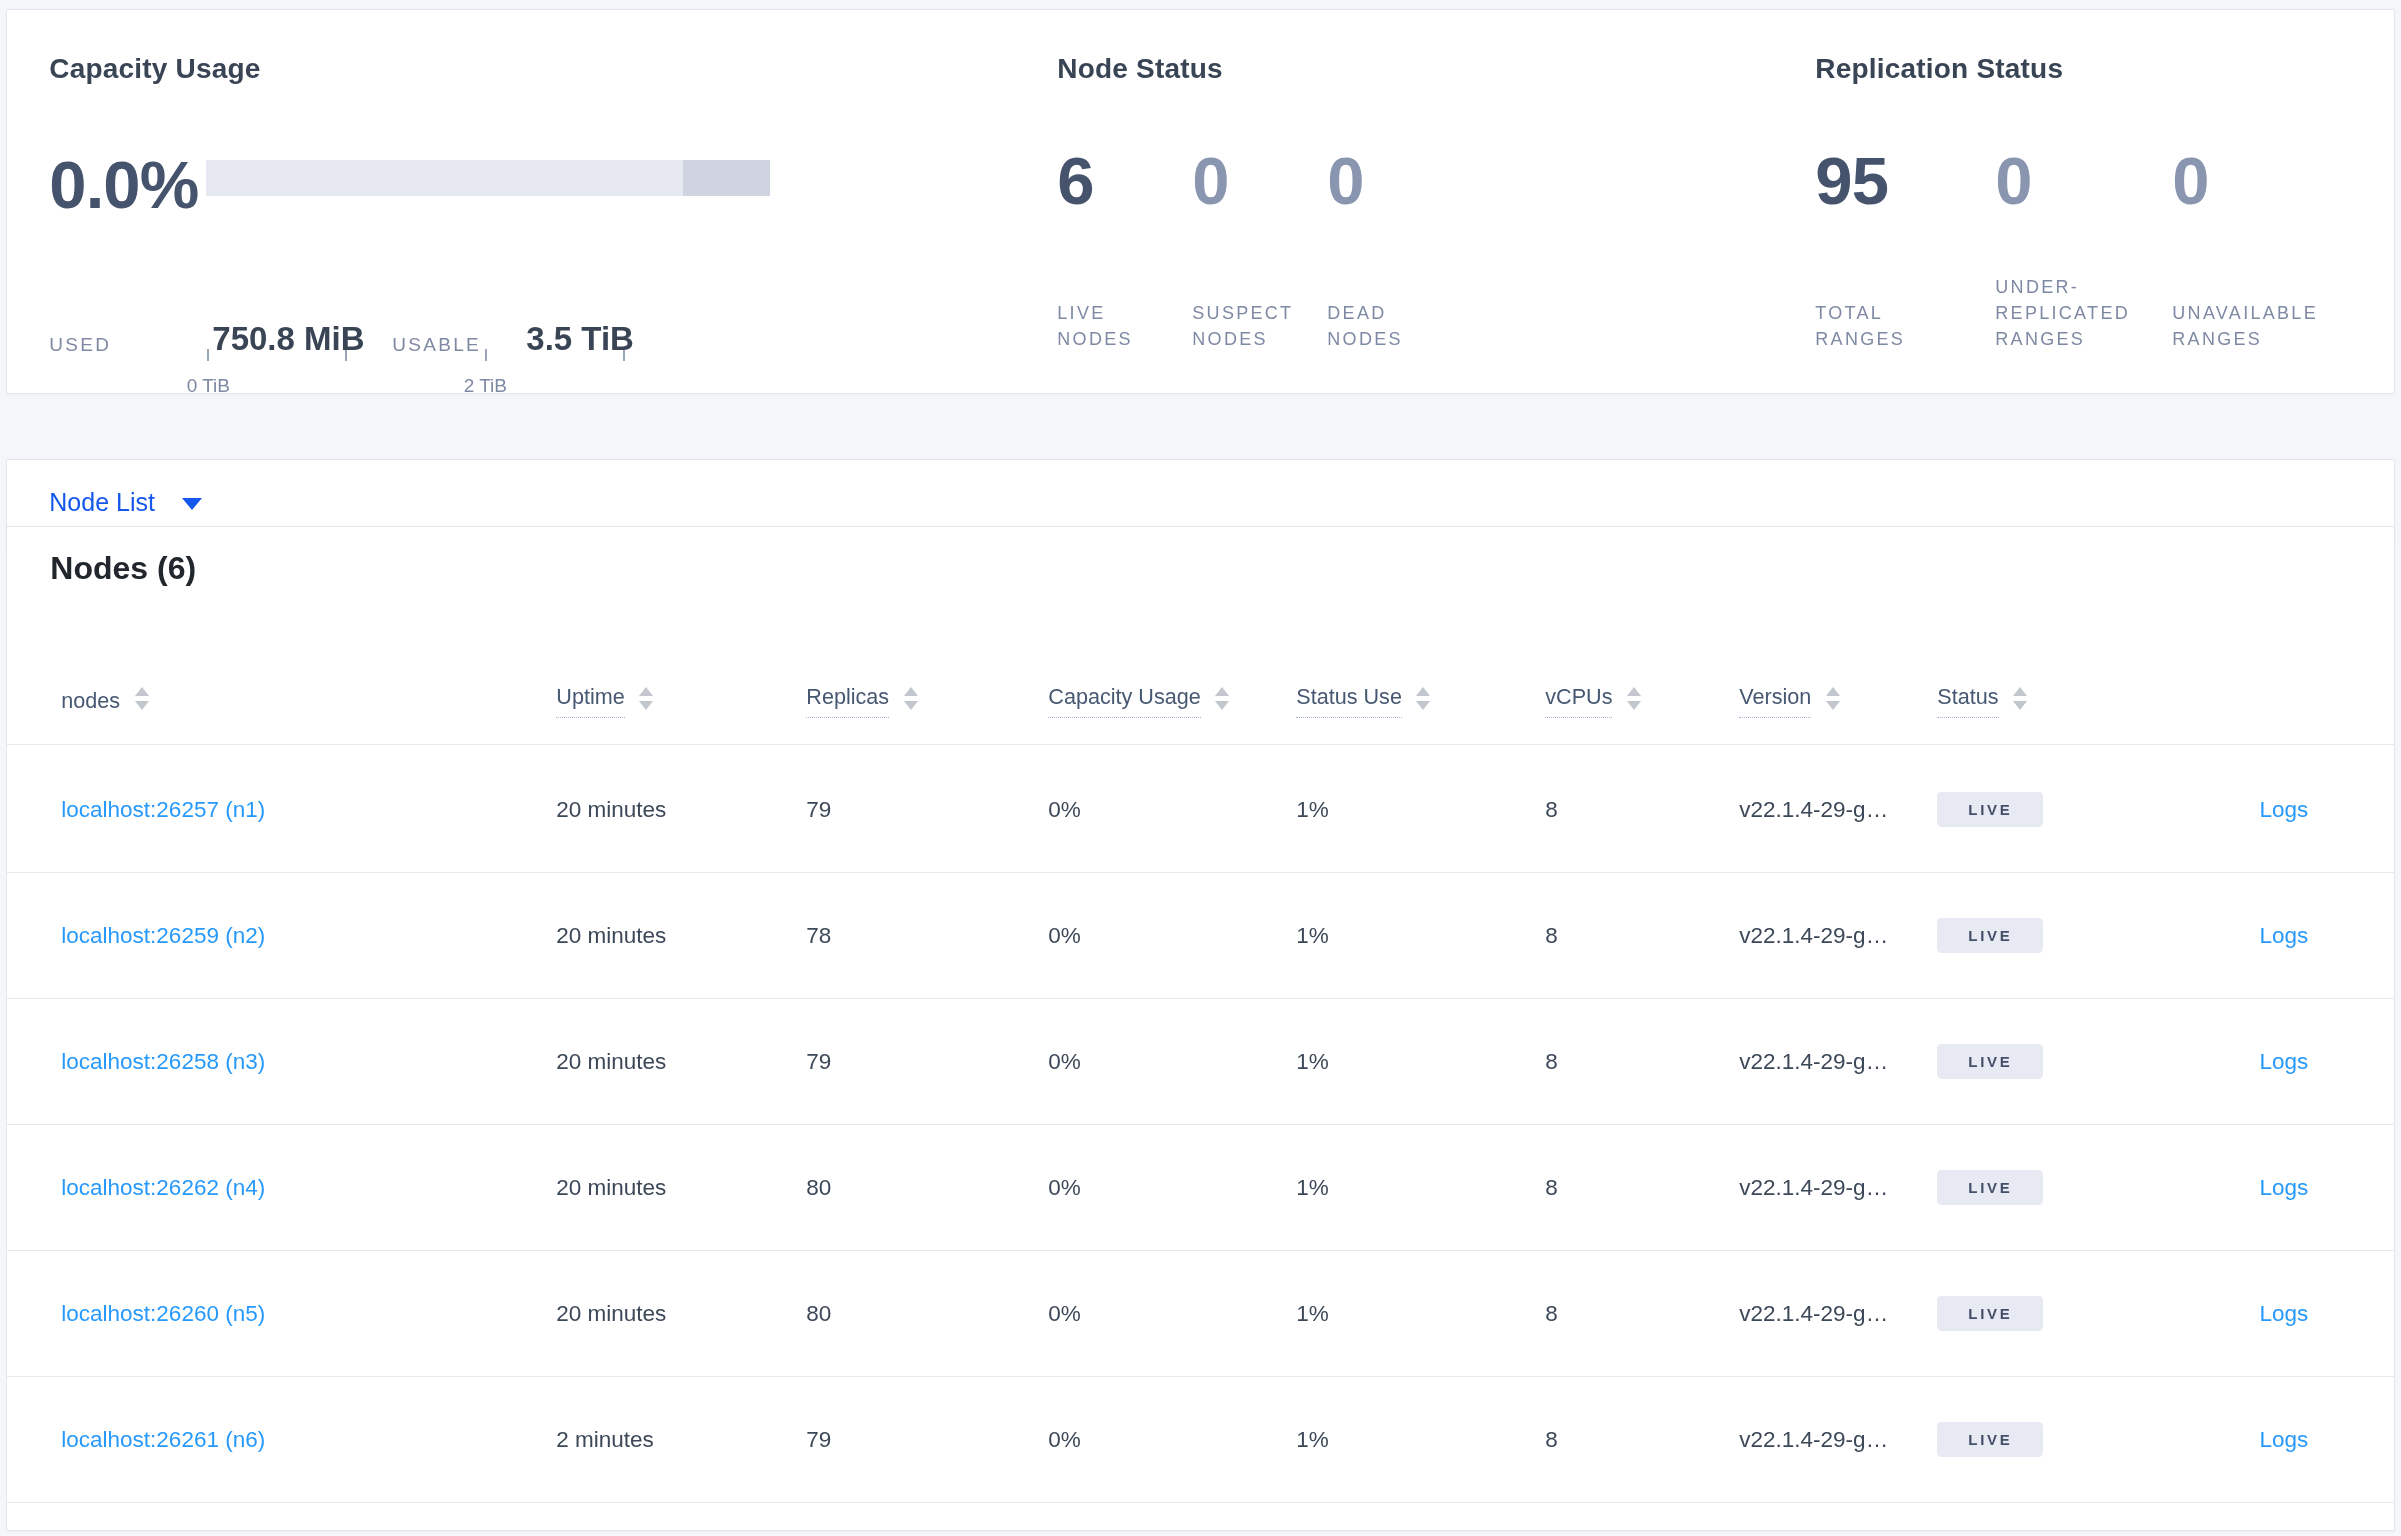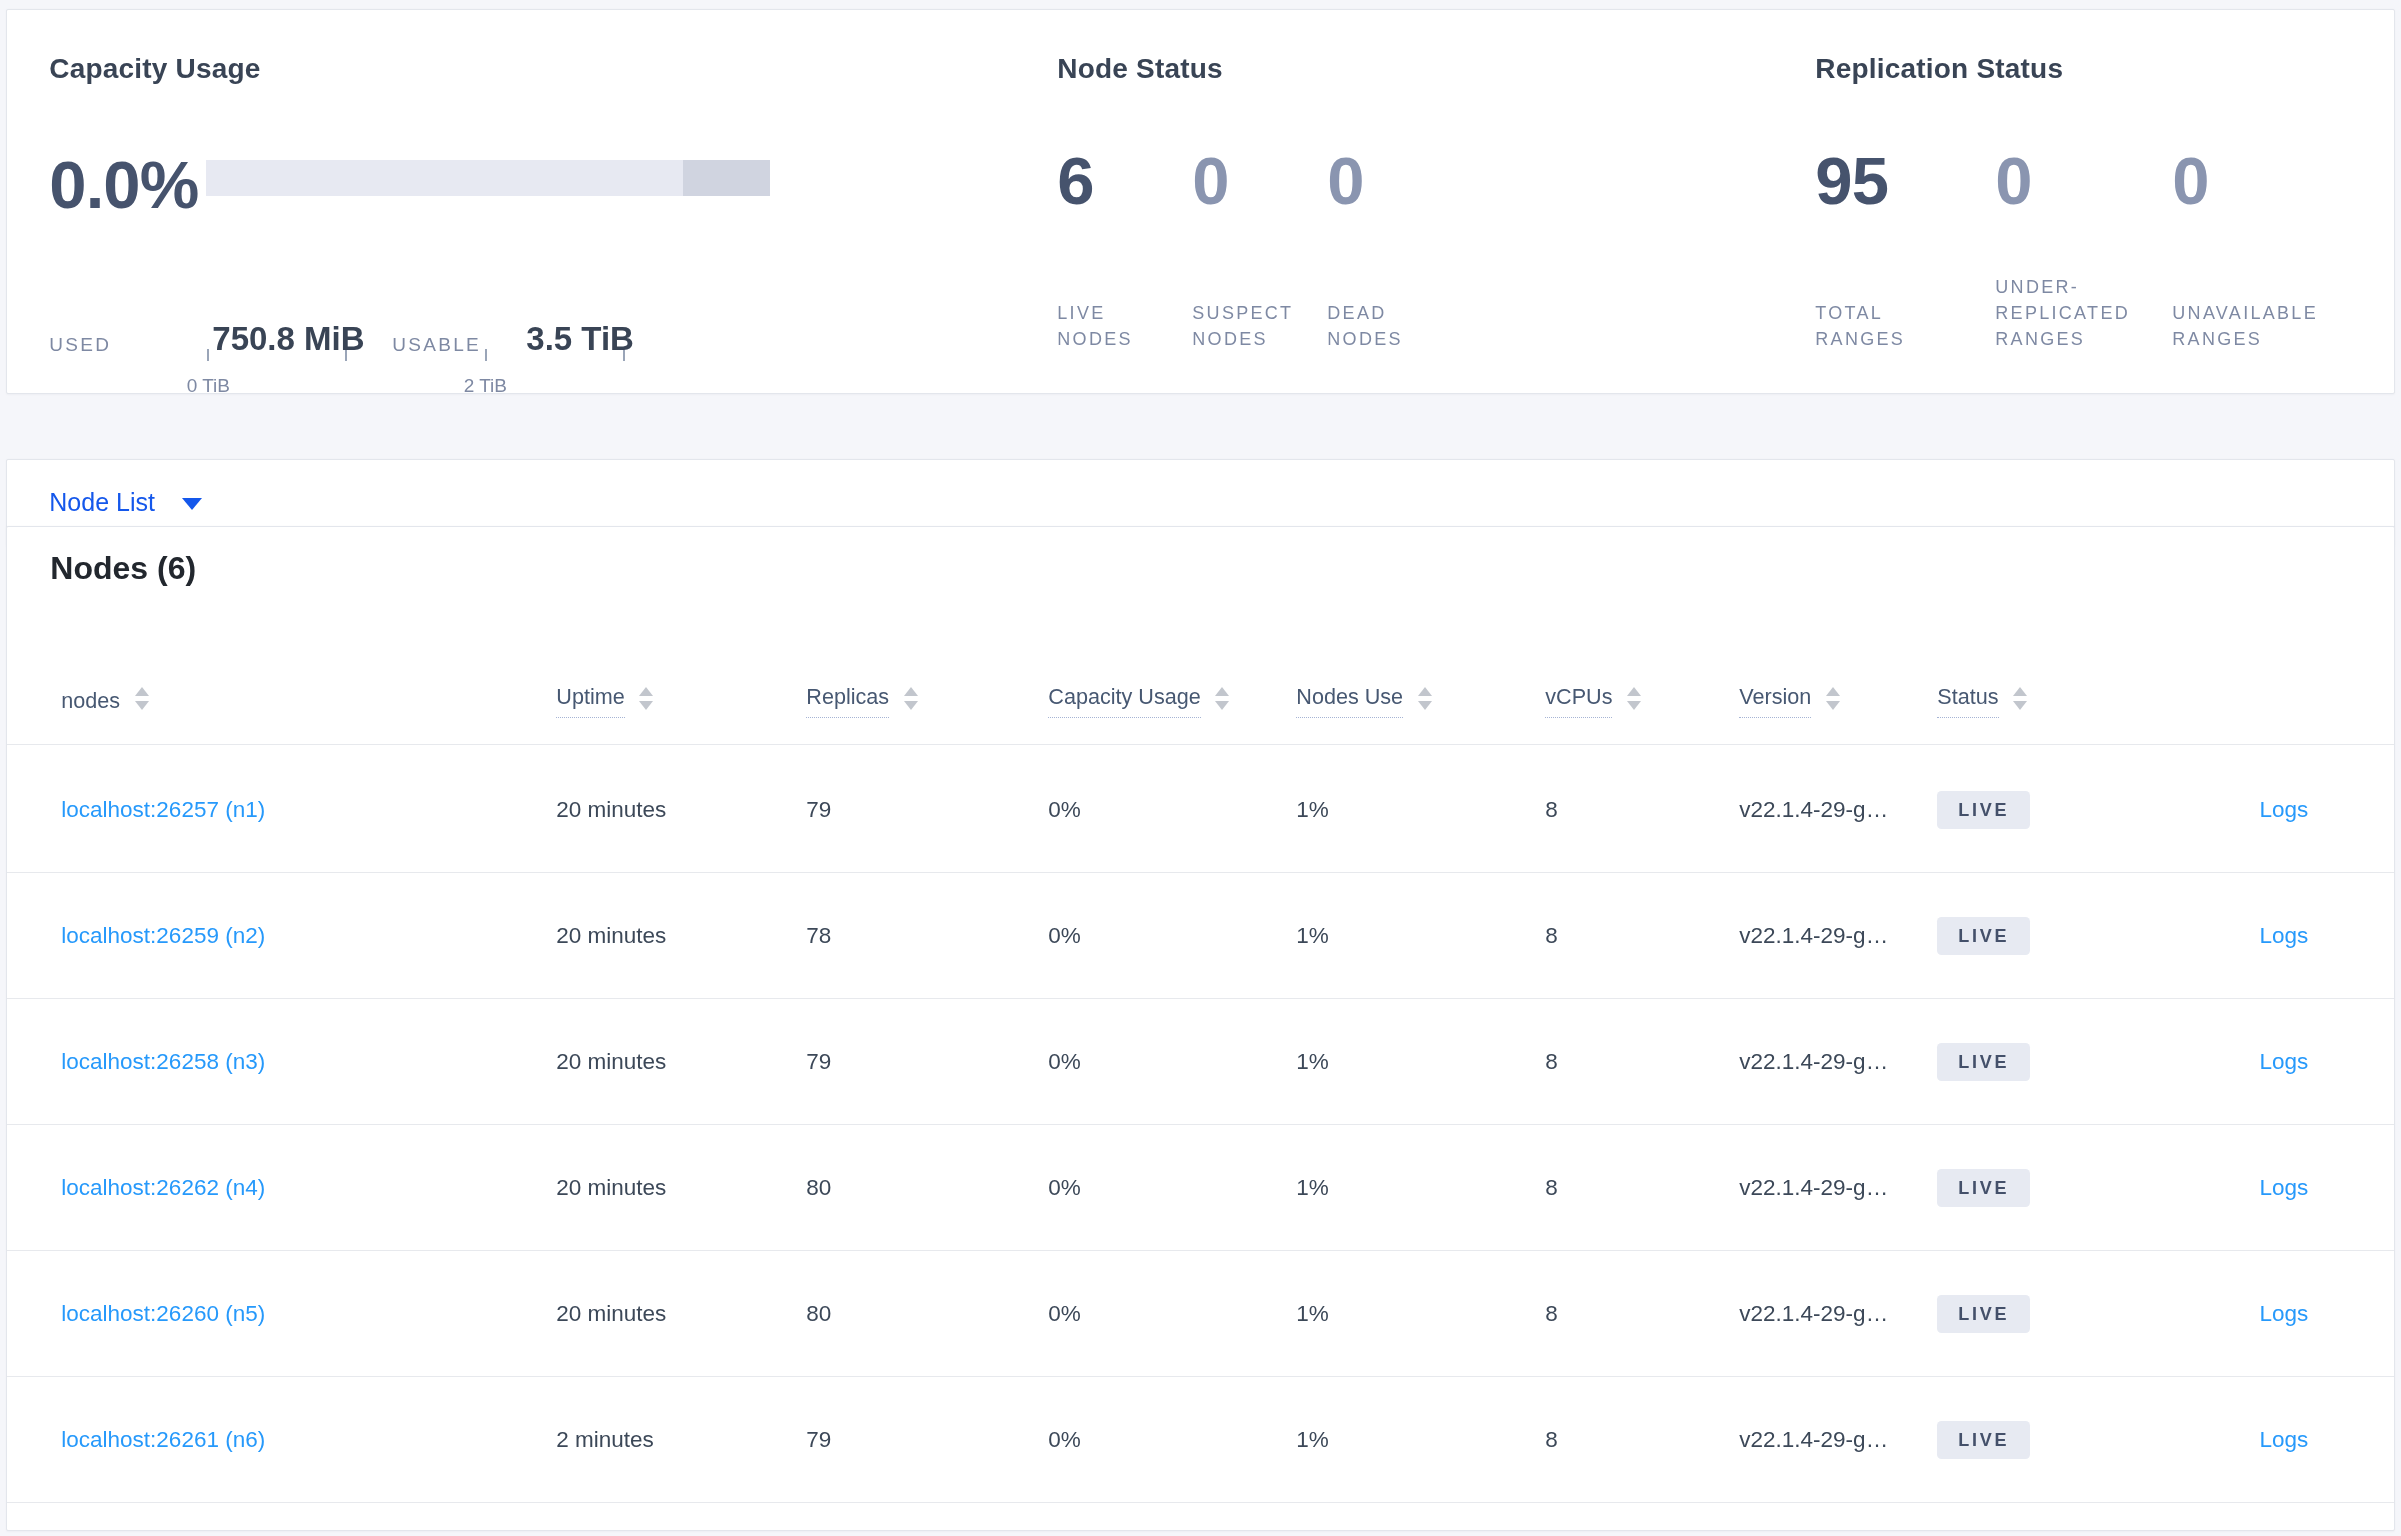--- a/index.html
+++ b/index.html
@@ -73,22 +73,22 @@
   .th .label.sortable{border-bottom:1.8px dotted var(--dotted); padding-bottom:6.3px;}
   .sort{display:inline-flex; flex-direction:column; gap:5.4px; margin-left:14.4px; margin-top:-5.4px;}
   .sort .up{width:0;height:0;border-left:7.2px solid transparent;border-right:7.2px solid transparent;border-bottom:9px solid var(--sort);}
   .sort .dn{width:0;height:0;border-left:7.2px solid transparent;border-right:7.2px solid transparent;border-top:9px solid var(--sort);}
   .tbody{position:absolute; top:220px; left:0; right:0;}
   .trow{height:126px; border-bottom:0.9px solid var(--row-border); font-size:22.5px; color:#3c4858;}
   .node-link,.logs-link{color:var(--link); cursor:pointer; text-decoration:none;}
   .cell-logs{text-align:right;}
   .badge{
     display:inline-block; background:var(--badge-bg); color:var(--badge-text);
-    font-size:18px; font-weight:700; letter-spacing:2.7px;
-    padding:10px 21px; border-radius:4.5px; line-height:1;
+    font-size:15px; font-weight:700; letter-spacing:2.7px;
+    padding:10px 31px; border-radius:4.5px; line-height:1;
   }
 </style>
 </head>
 <body>
 
 <section class="card top-card">
 
   <div>
     <h2 class="panel-title" style="left:42px">Capacity Usage</h2>
     <div class="big-num cap-pct">0.0%</div>
@@ -172,21 +172,21 @@
         </span>
     </div>
     <div class="th">
       <span class="label sortable">Capacity Usage</span>
       <span class="sort">
           <i class="up"></i>
           <i class="dn"></i>
         </span>
     </div>
     <div class="th">
-      <span class="label sortable">Nodes Use</span>
+      <span class="label sortable">Status Use</span>
       <span class="sort">
           <i class="up"></i>
           <i class="dn"></i>
         </span>
     </div>
     <div class="th">
       <span class="label sortable">vCPUs</span>
       <span class="sort">
           <i class="up"></i>
           <i class="dn"></i>

